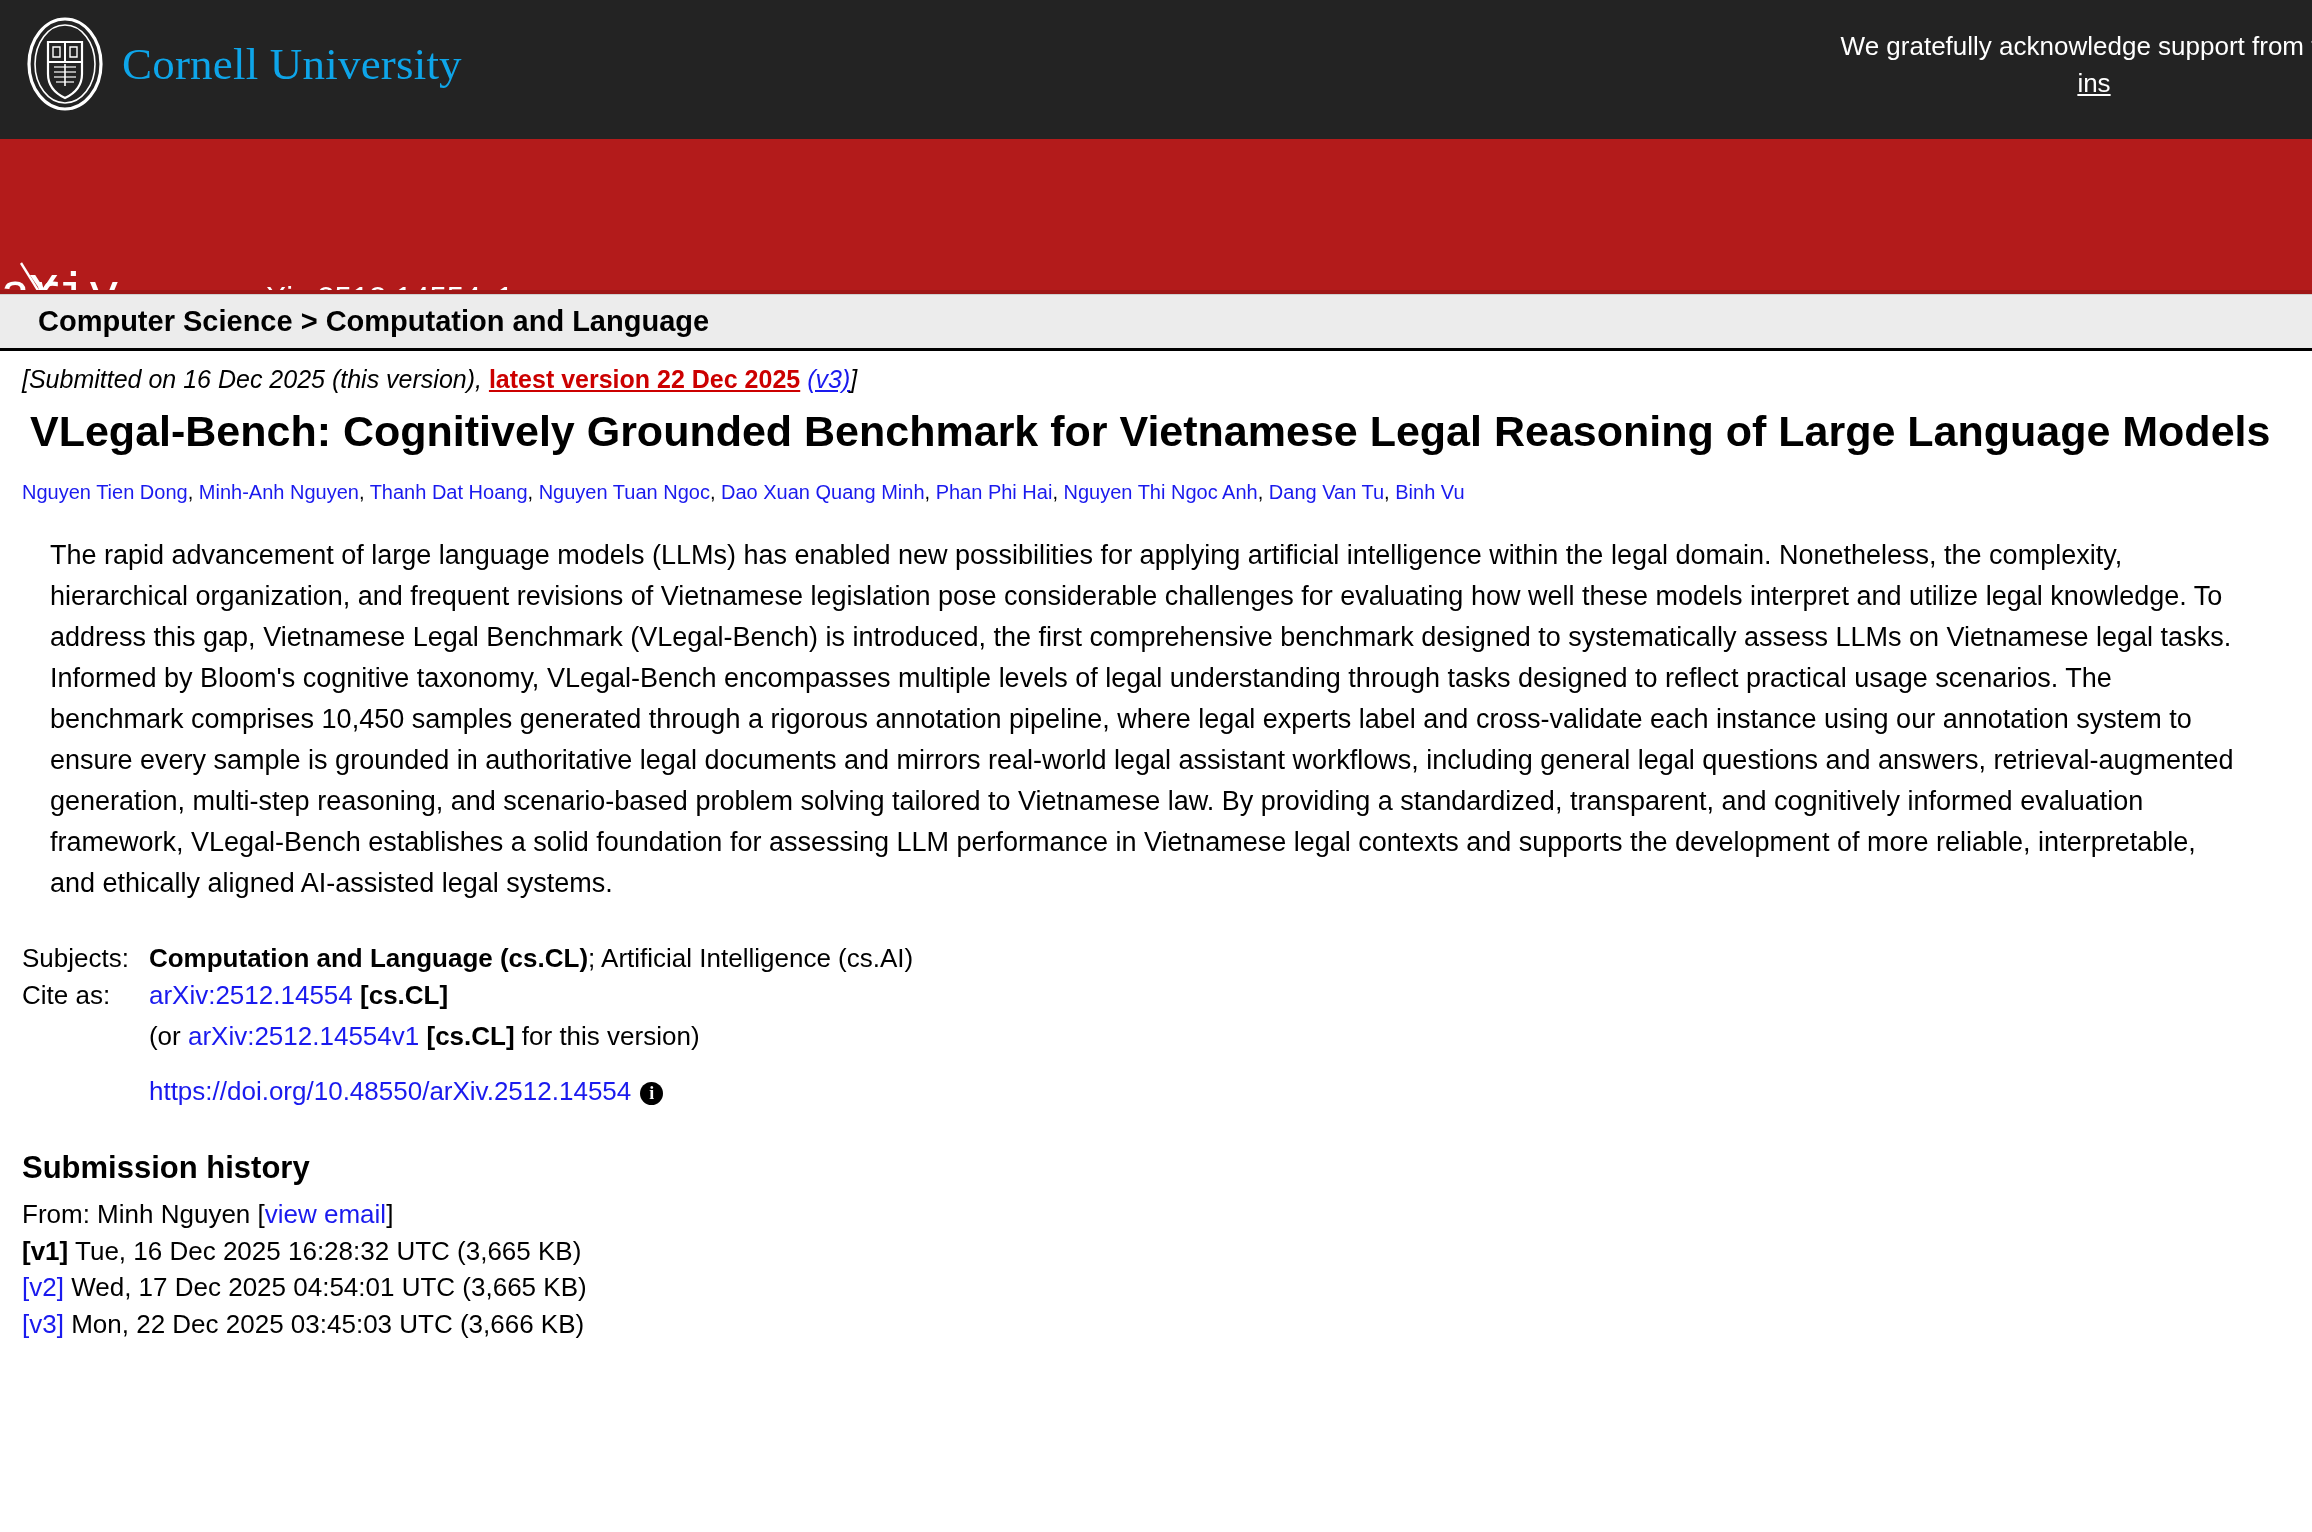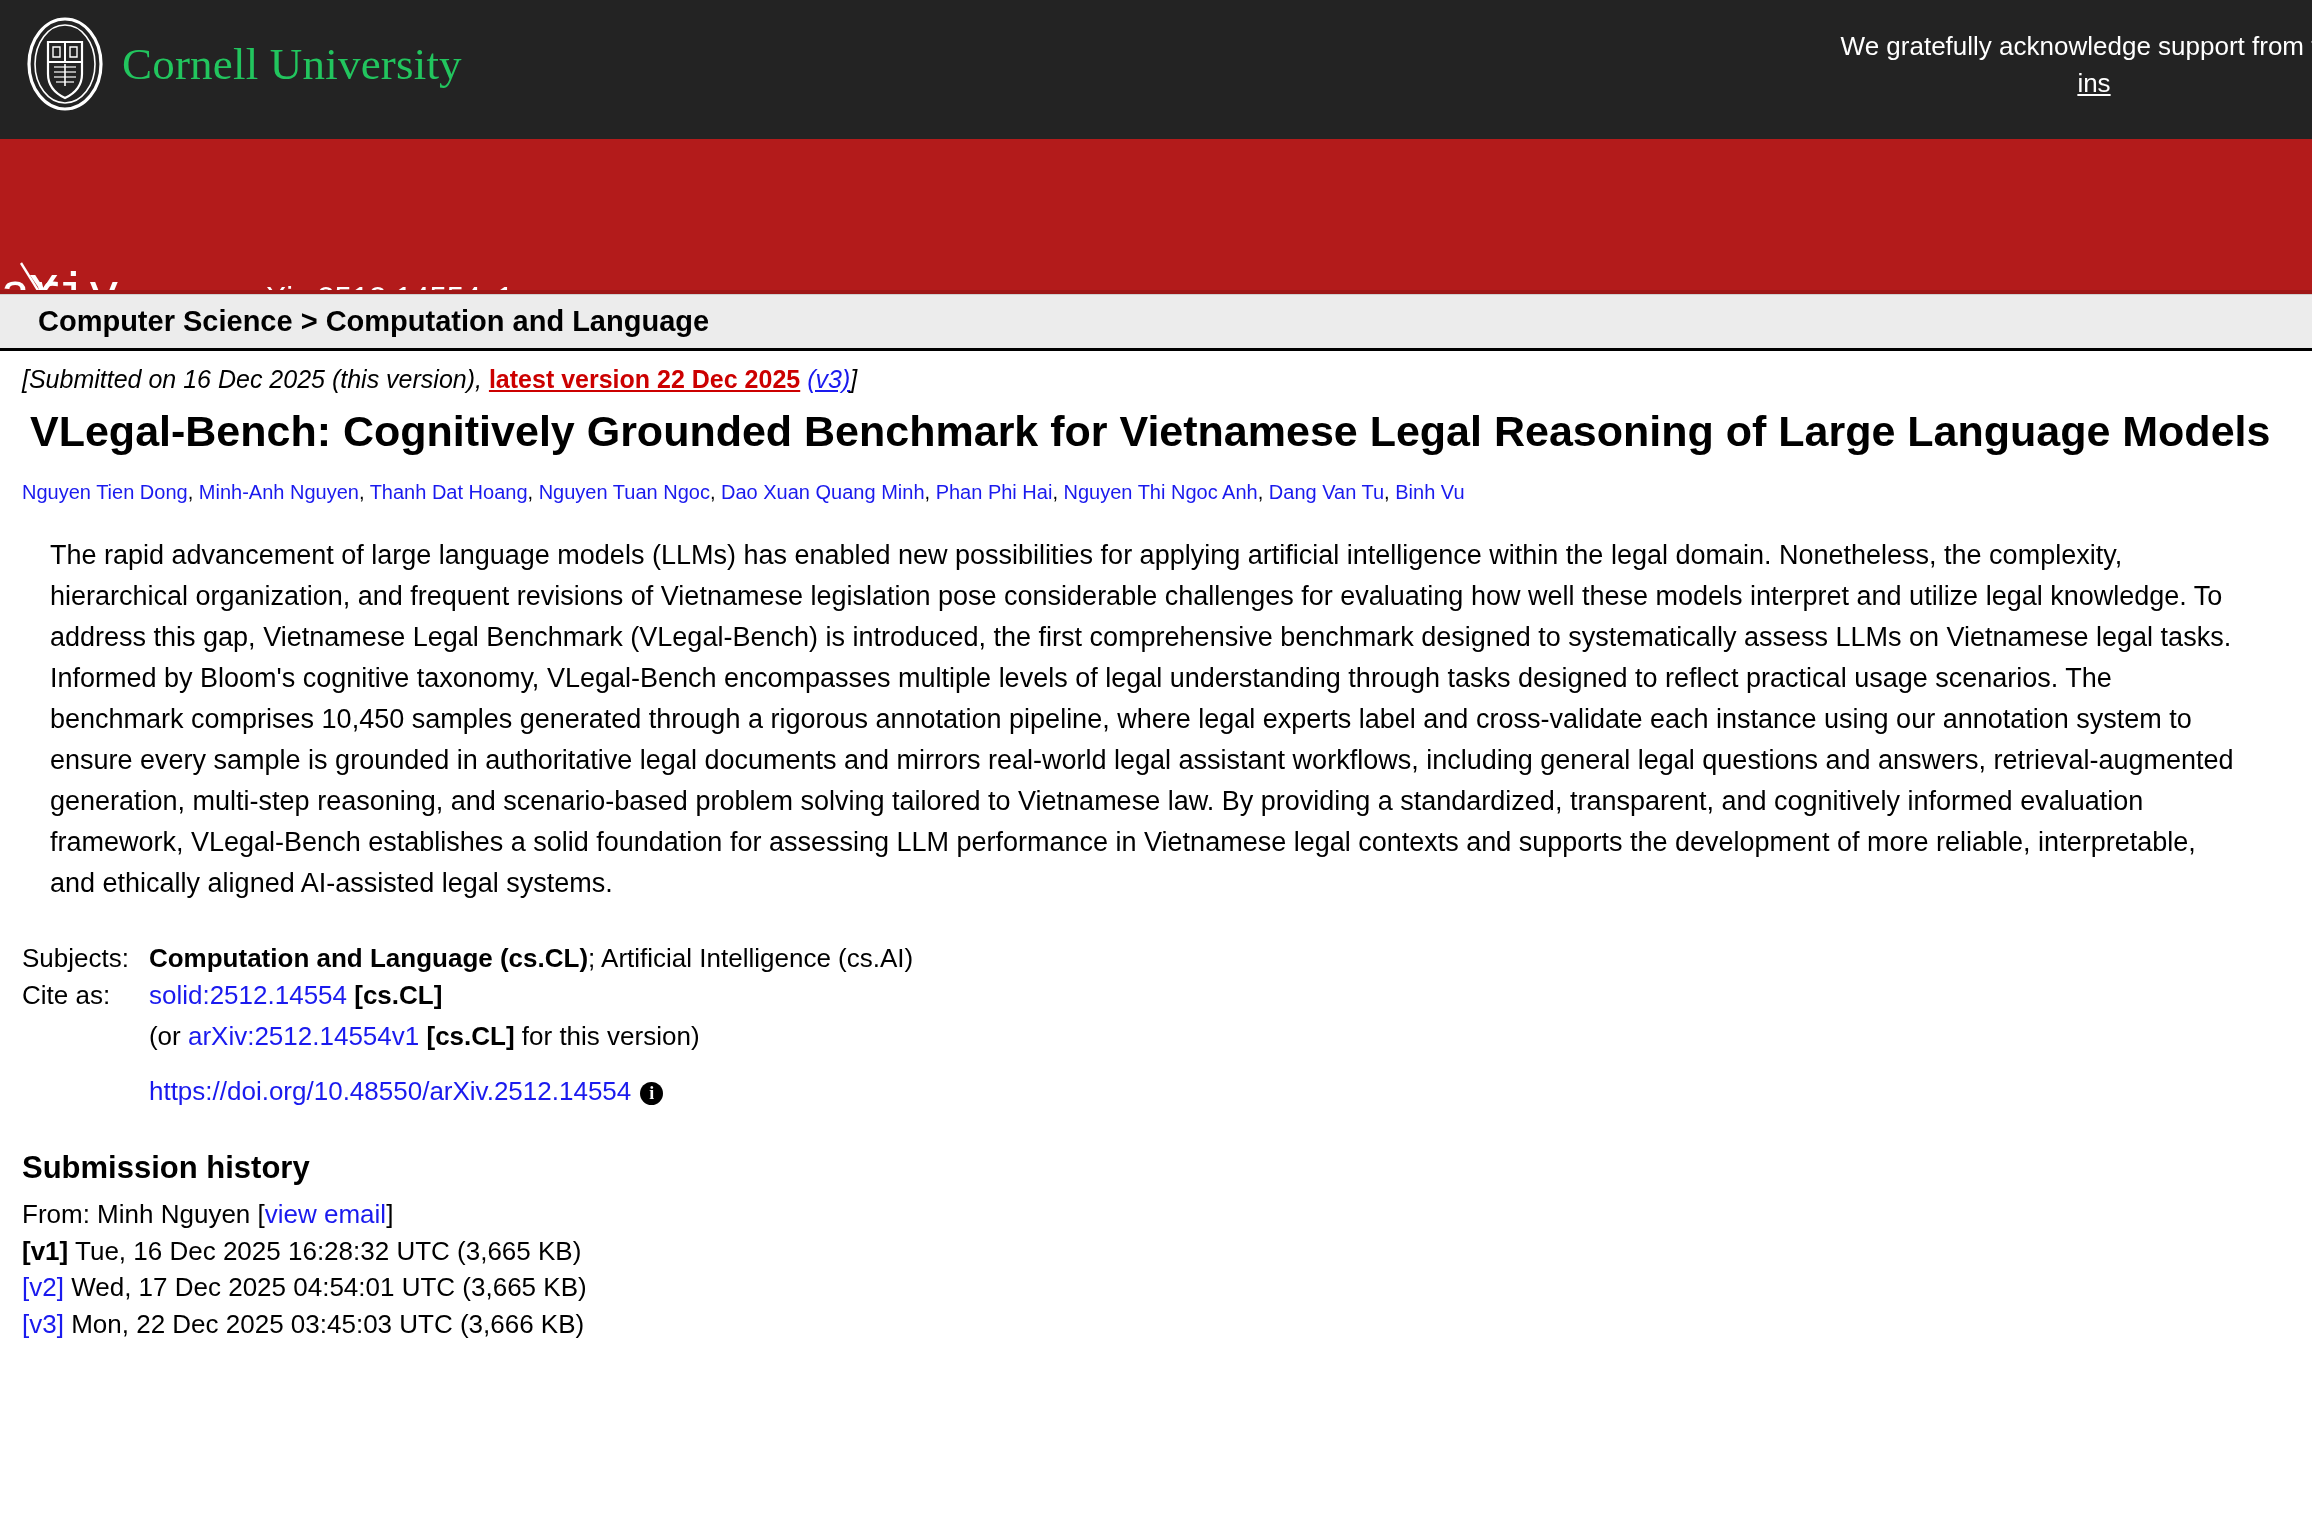--- a/index.html
+++ b/index.html
@@ -28,21 +28,21 @@
     align-items: center;
     gap: 18px;
     text-decoration: none;
   }
   .cornell-seal {
     width: 78px;
     height: 96px;
     flex: none;
   }
   .cornell-wordmark {
-    color: #22c55e;
+    color: #0ea5e9;
     font-family: "Liberation Serif", serif;
     font-size: 45px;
     font-weight: 400;
     letter-spacing: 0.2px;
     white-space: nowrap;
   }
   .ack {
     position: absolute;
     right: -232px;
     top: 28px;
@@ -275,21 +275,21 @@
     <tbody>
       <tr>
         <td class="meta-label">Subjects:</td>
         <td class="meta-val">
           <span class="primary-subj">Computation and Language (cs.CL)</span><span>; </span><span>Artificial Intelligence (cs.AI)</span>
         </td>
       </tr>
       <tr>
         <td class="meta-label">Cite as:</td>
         <td class="meta-val">
-          <a href="#">solid:2512.14554</a>
+          <a href="#">arXiv:2512.14554</a>
           <span class="tag">[cs.CL]</span>
           <div style="margin-top:4px;">
             <span>(or </span><a href="#">arXiv:2512.14554v1</a>
             <span class="tag">[cs.CL]</span><span> for this version)</span>
           </div>
           <div style="margin-top:18px;">
             <a href="#">https://doi.org/10.48550/arXiv.2512.14554</a><span class="doi-info">i</span>
           </div>
         </td>
       </tr>

